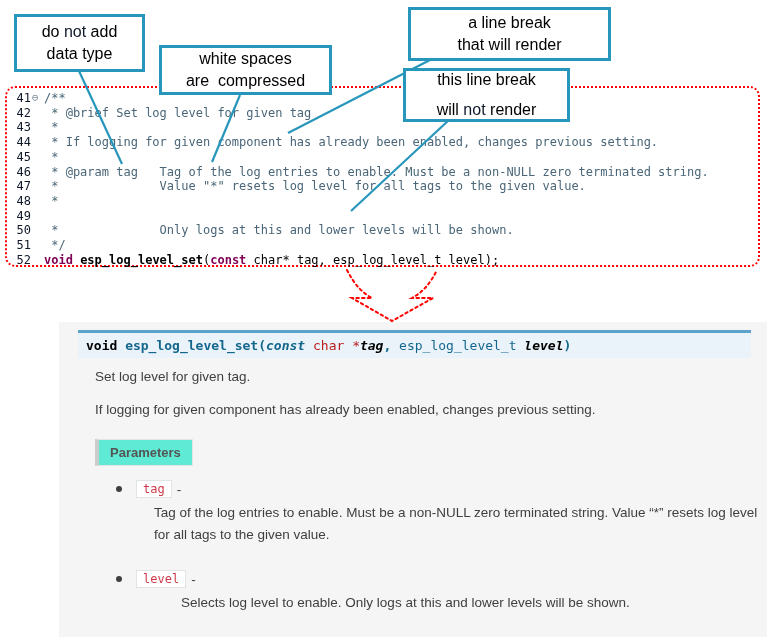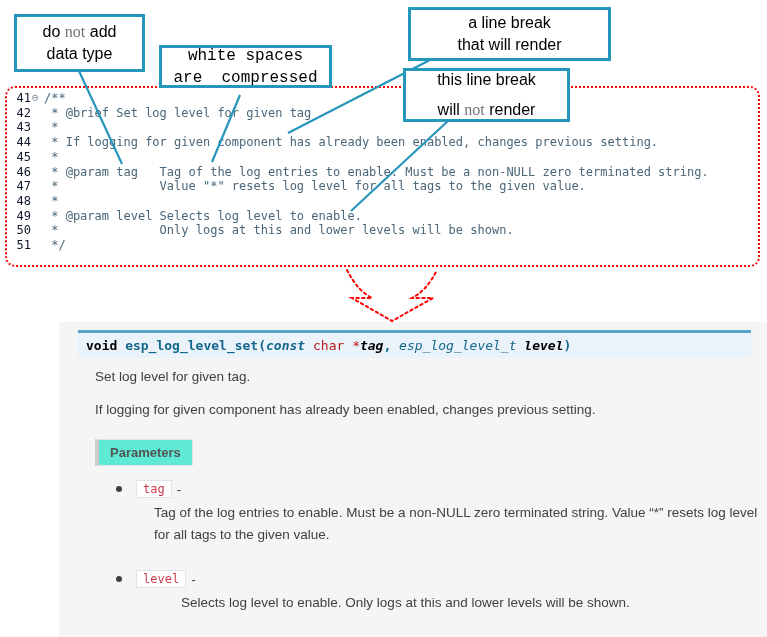--- a/index.html
+++ b/index.html
@@ -10,23 +10,23 @@
   }
   .canvas { position:absolute; left:0; top:0; width:767px; height:637px; background:#fff; }
 
   
   .callout {
     position:absolute; z-index:7; background:#fff;
     border:3px solid #2796bb; color:#000;
     display:flex; flex-direction:column; align-items:center; justify-content:center;
     font-size:16px; line-height:22px; text-align:center; white-space:pre;
   }
-  .callout .red { color:#737373;font-family:Liberation Serif, serif; }
+  .callout .red { color:#0f172a; }
   .box1 { left:14px;  top:14px; width:131px; height:58px; }
-  .box2 { left:159px; top:45px; width:173px; height:43px;font-family:Liberation Mono, monospace; }
+  .box2 { left:159px; top:45px; width:173px; height:50px; }
   .box3 { left:408px; top:7px;  width:203px; height:54px; }
   .box4 { left:403px; top:68px; width:167px; height:54px;gap:8px; }
 
   
   .codeblock {
     position:absolute; z-index:2; left:5px; top:86px; width:755px; height:181px;
     border:2px dotted #ff0000; border-radius:10px; background:#fff;
     padding:3px 0 0 4px;
     font-family:"DejaVu Sans Mono","Liberation Mono",monospace;
     font-size:12px; line-height:14.7px;
@@ -52,21 +52,21 @@
     background:#e9f3f9; border-top:3px solid #5ba3c9;
     font-family:"DejaVu Sans Mono","Liberation Mono",monospace; font-size:13px;
     display:flex; align-items:center; padding-left:8px;
   }
   .sig span { white-space:pre; }
   .sig-kw    { font-weight:bold; color:#000; }
   .sig-name  { font-weight:bold; color:#14678c; }
   .sig-punct { font-weight:bold; color:#14678c; }
   .sig-const { font-weight:bold; font-style:italic; color:#14678c; }
   .sig-type  { color:#b91c1c; }
-  .sig-type2 { color:#14678c;font-style:italic; }
+  .sig-type2 { color:#14678c; }
   .sig-param { font-weight:bold; font-style:italic; color:#000; }
 
   .p-brief { position:absolute; left:36px; top:47px; font-size:13.5px; }
   .p-desc  { position:absolute; left:36px; top:80px; font-size:13.5px; }
   .params-label {
     position:absolute; left:36px; top:117px;
     background:#5eead4; border:1px solid #e4e4e4; border-left:4px solid #cccccc;
     padding:5px 11px; font-weight:bold; font-size:13px; color:#555;
   }
   .param-row { position:absolute; left:57px; display:flex; align-items:center; height:20px; }
@@ -154,31 +154,35 @@
       <span class="ctext"> *              Value "*" resets log level for all tags to the given value.</span>
     </div>
     <div class="codeline">
       <span class="gutter">48</span>
       <span class="fold"></span>
       <span class="ctext"> *</span>
     </div>
     <div class="codeline">
       <span class="gutter">49</span>
       <span class="fold"></span>
-      <span class="ctext"> * @param level Selects log level to enable.</span>
     </div>
     <div class="codeline">
       <span class="gutter">50</span>
       <span class="fold"></span>
       <span class="ctext"> *              Only logs at this and lower levels will be shown.</span>
     </div>
     <div class="codeline">
       <span class="gutter">51</span>
       <span class="fold"></span>
       <span class="ctext"> */</span>
+    </div>
+    <div class="codeline">
+      <span class="gutter">52</span>
+      <span class="fold"></span>
+      <span><span class="kw">void</span><span class="plain"> </span><span class="fn">esp_log_level_set</span><span class="plain">(</span><span class="kw">const</span><span class="plain"> char* tag, esp_log_level_t level);</span></span>
     </div>
   </section>
 
   <svg class="overlay" viewBox="0 0 767 637" xmlns="http://www.w3.org/2000/svg">
     <line x1="79" y1="71" x2="122" y2="164" stroke="#2796bb" stroke-width="2.2"></line>
     <line x1="240" y1="95" x2="212" y2="162" stroke="#2796bb" stroke-width="2.2"></line>
     <line x1="430" y1="60" x2="288" y2="133" stroke="#2796bb" stroke-width="2.2"></line>
     <line x1="449" y1="120" x2="351" y2="211" stroke="#2796bb" stroke-width="2.2"></line>
     <path d="M347,270 C355,286 363,293 372,298 L352,298 L392,321 L433,298 L412,298 C421,293 429,286 437,270" fill="none" stroke="#ff0000" stroke-width="2" stroke-dasharray="2.5 3.2" stroke-linecap="round"></path>
   </svg>

